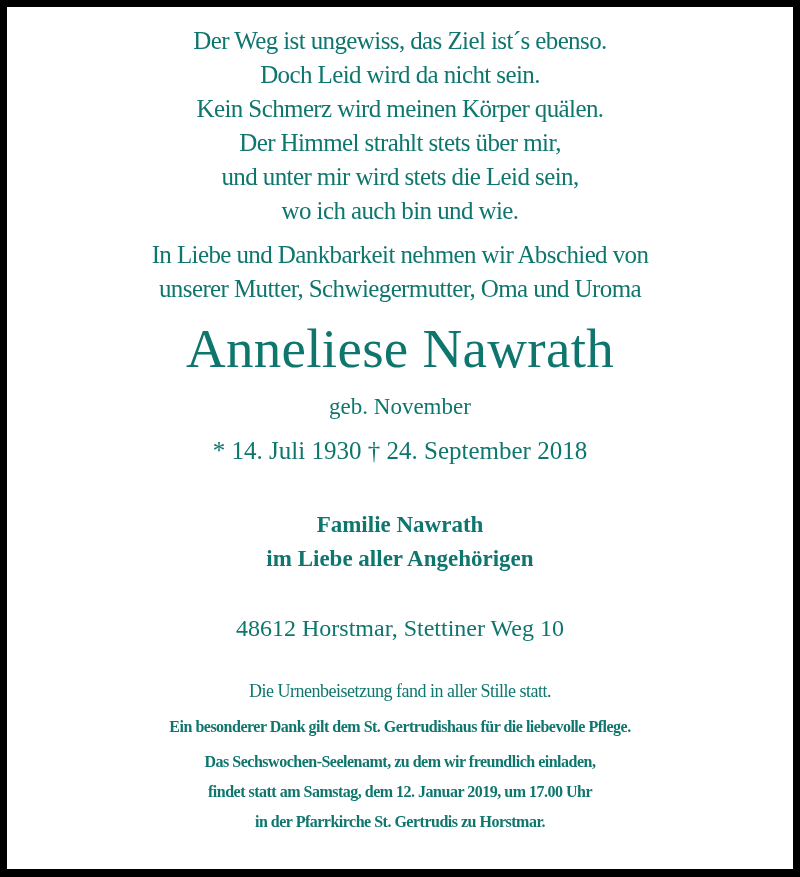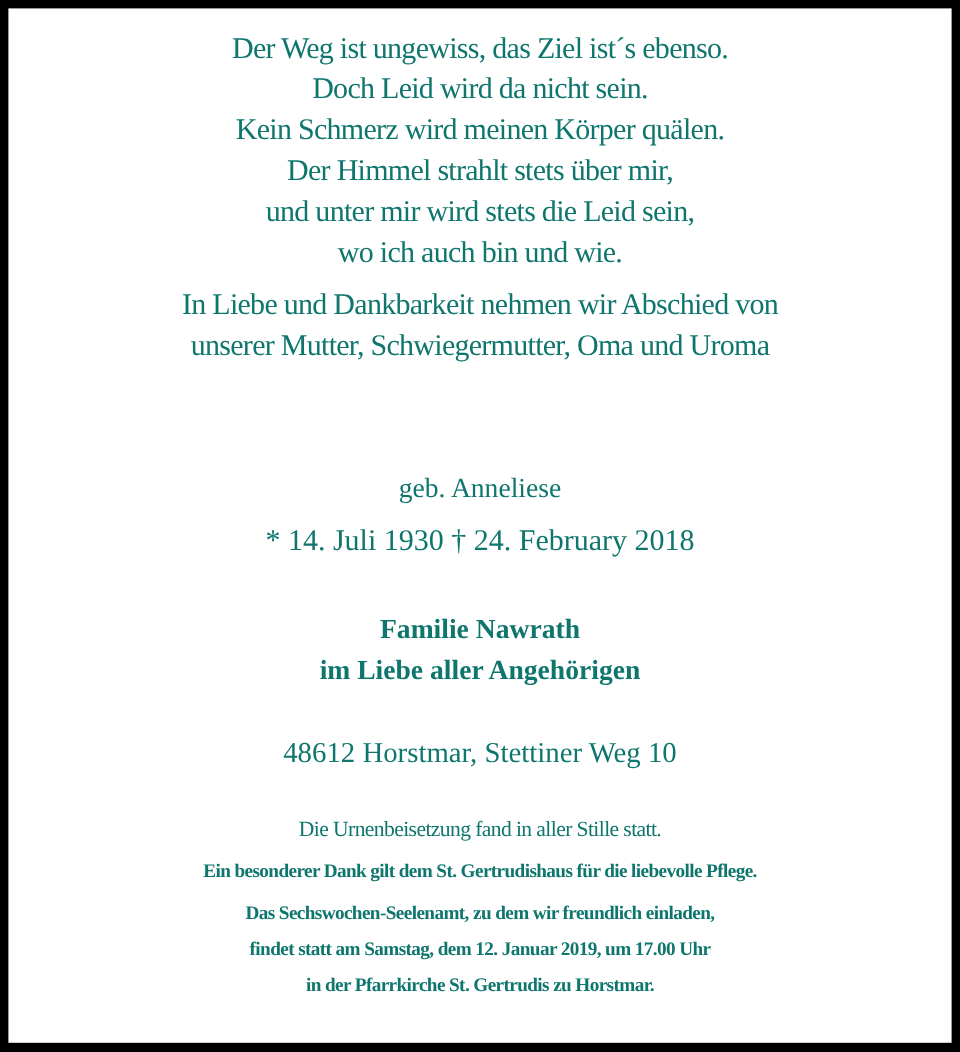--- a/index.html
+++ b/index.html
@@ -41,22 +41,23 @@
       <div class="line poem" style="top:122px">Der Himmel strahlt stets über mir,</div>
       <div class="line poem" style="top:156px">und unter mir wird stets die Leid sein,</div>
       <div class="line poem" style="top:190px">wo ich auch bin und wie.</div>
     </div>
 
     <div>
       <div class="line intro" style="top:234px">In Liebe und Dankbarkeit nehmen wir Abschied von</div>
       <div class="line intro" style="top:268px">unserer Mutter, Schwiegermutter, Oma und Uroma</div>
     </div>
 
-    <div class="line maiden" style="top:387px">geb. Anneliese</div>
-    <div class="line dates" style="top:430px">* 14. Juli 1930 † 24. February 2018</div>
+    <div class="line name" style="top:310px">Anneliese Nawrath</div>
+    <div class="line maiden" style="top:387px">geb. November</div>
+    <div class="line dates" style="top:430px">* 14. Juli 1930 † 24. September 2018</div>
 
     <div>
       <div class="line family" style="top:505px">Familie Nawrath</div>
       <div class="line family" style="top:539px">im Liebe aller Angehörigen</div>
     </div>
 
     <div class="line address" style="top:608px">48612 Horstmar, Stettiner Weg 10</div>
 
     <div>
       <div class="line notice" style="top:674px">Die Urnenbeisetzung fand in aller Stille statt.</div>

